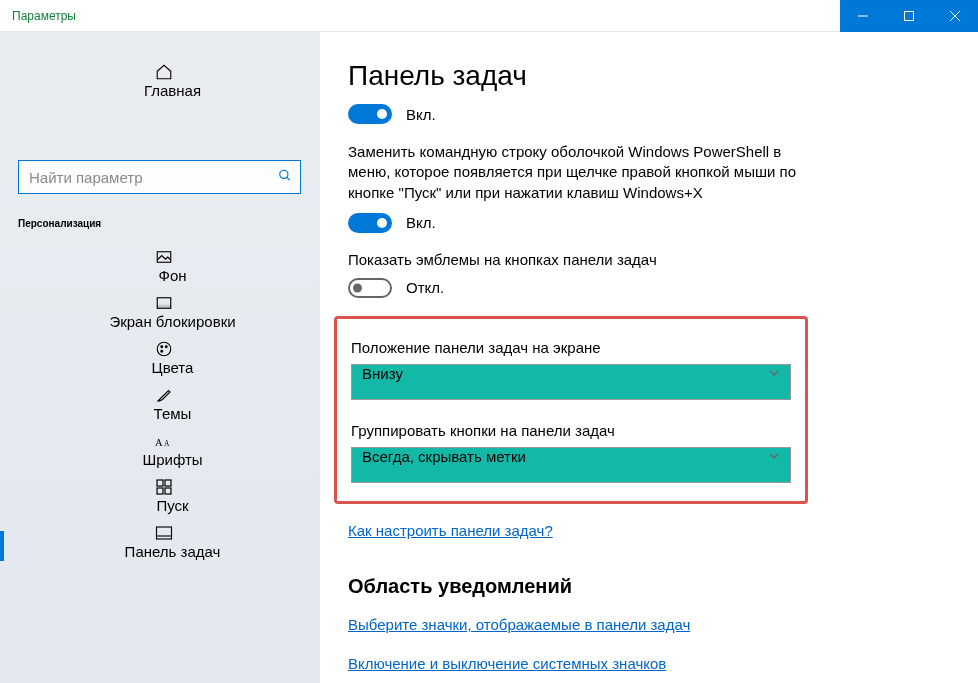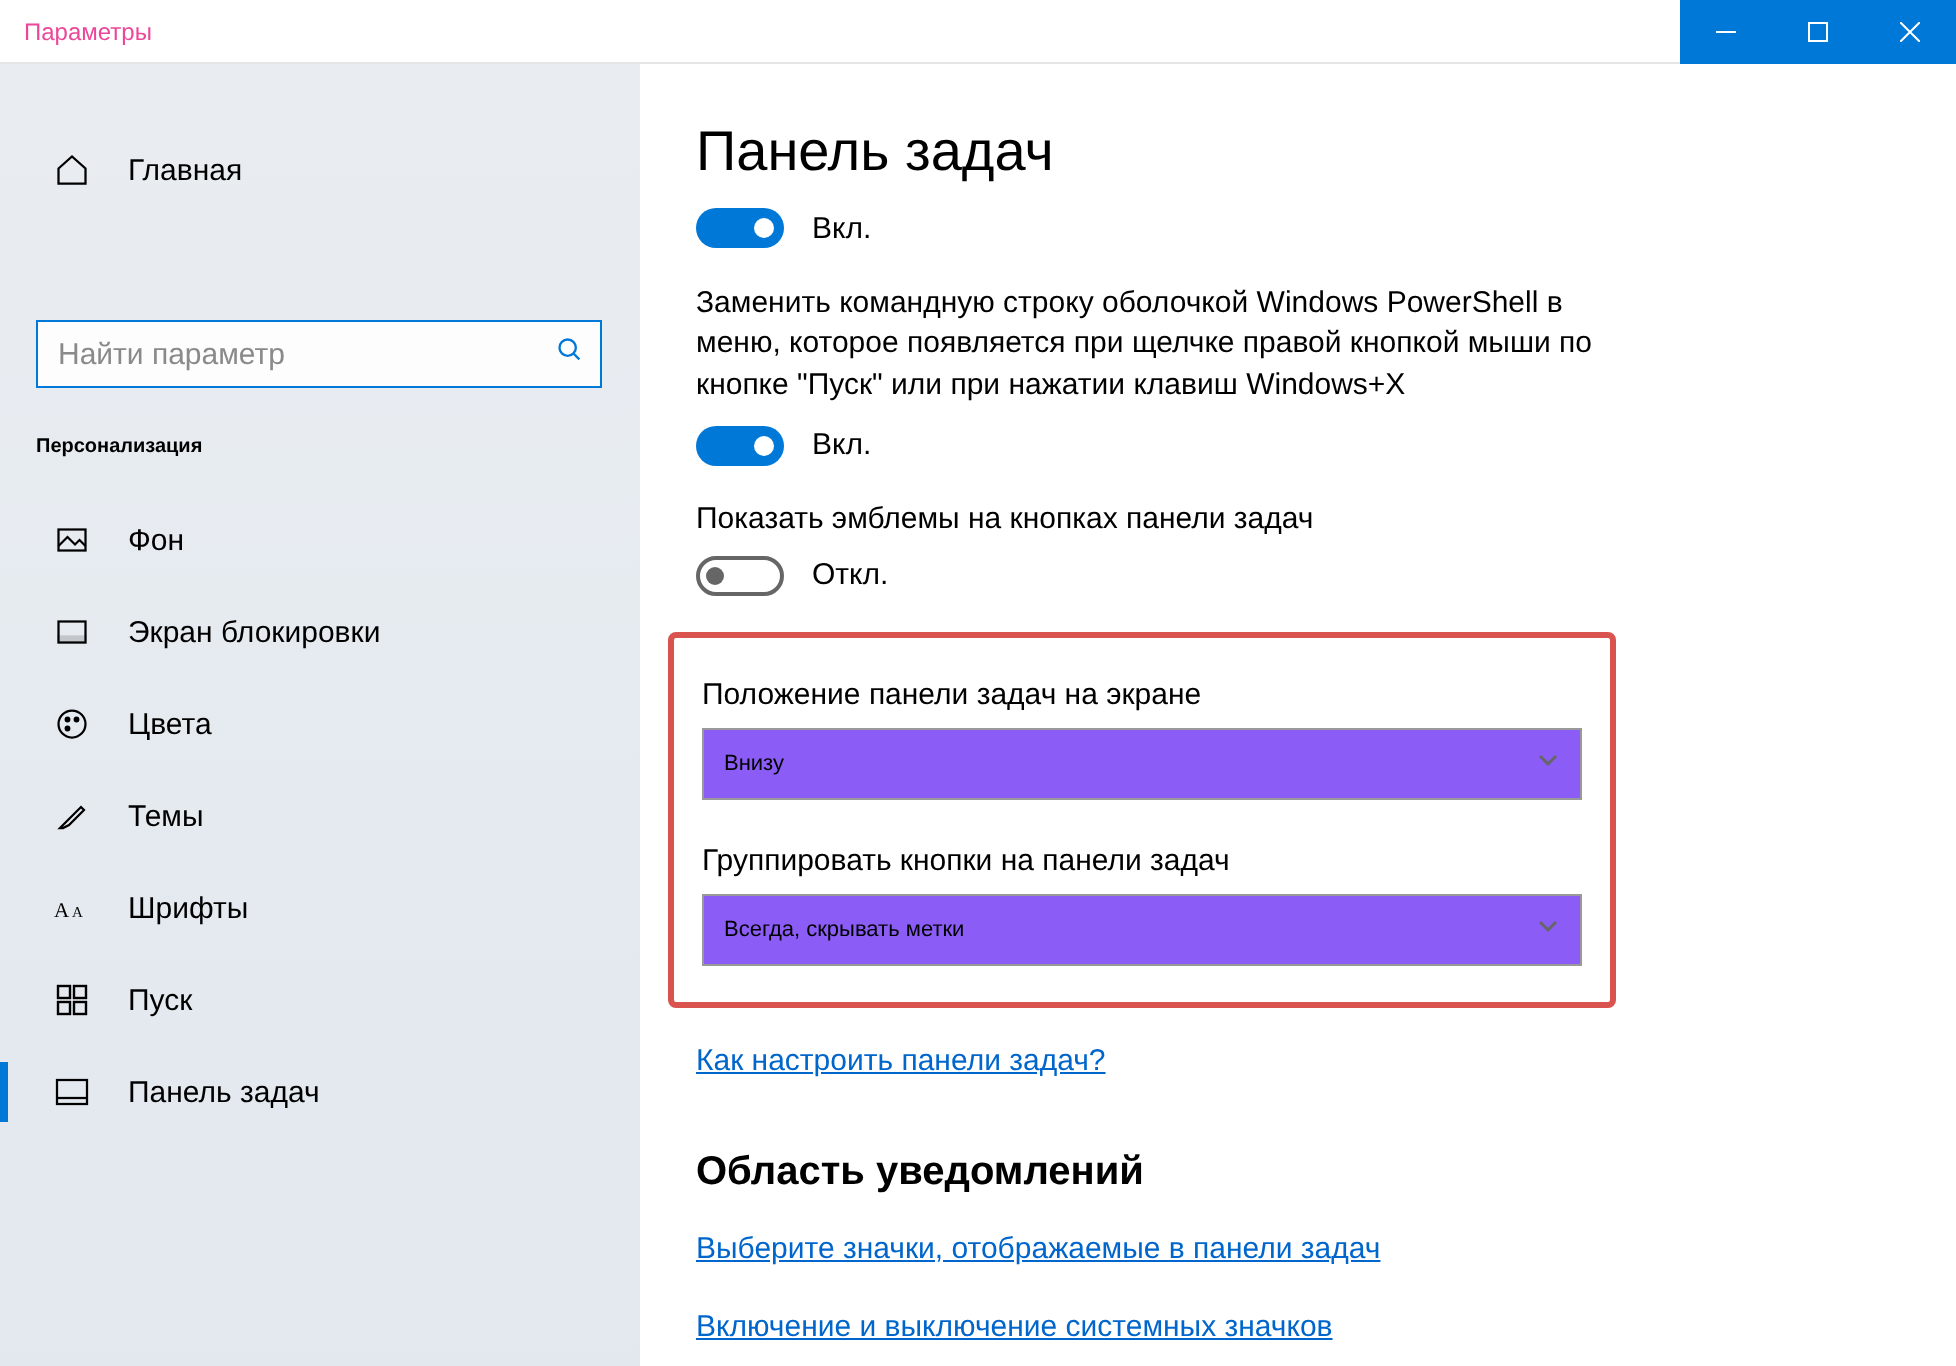--- a/index.html
+++ b/index.html
@@ -16,21 +16,21 @@
   .titlebar {
     height: 32px;
     display: flex;
     align-items: center;
     background: #fff;
     border-bottom: 1px solid #e5e5e5;
   }
   .titlebar .title {
     padding-left: 12px;
     font-size: 12px;
-    color: #ec4899;
+    color: #15803d;
     flex: 1;
   }
   .win-controls { display: flex; }
   .win-btn {
     width: 46px; height: 32px;
     display: flex; align-items: center; justify-content: center;
     background: #0078d7;
     color: #fff;
   }
   .win-btn svg { width: 10px; height: 10px; }
@@ -40,20 +40,21 @@
     background: linear-gradient(180deg, #e9edf2 0%, #e2e8ee 100%);
     padding-top: 30px;
     border-right: 1px solid rgba(0,0,0,0);
   }
   .nav-row {
     display: flex; align-items: center;
     height: 46px;
     padding-left: 26px;
     cursor: pointer;
     position: relative;
+    flex-direction: column;
   }
   .nav-row.selected::before {
     content: ""; position: absolute; left: 0; top: 8px; bottom: 8px; width: 4px;
     background: #0078d7;
   }
   .nav-icon {
     width: 20px; height: 20px;
     display: inline-flex; align-items: center; justify-content: center;
     margin-right: 18px;
     color: #000;
@@ -116,26 +117,26 @@
   .highlight-box {
     border: 3px solid #d9534f;
     border-radius: 4px;
     padding: 10px 14px 18px 14px;
     margin: 6px 0 18px -14px;
     width: 474px;
   }
   .dropdown {
     height: 36px;
     border: 1px solid #999;
-    display: flex; align-items: center;
+    display: flex; align-items: flex-start;
     padding: 0 10px;
     justify-content: space-between;
     width: 440px;
-    font-size: 11px;
-    background: #8b5cf6;
+    font-size: 15px;
+    background: #14b8a6;
   }
   .chev { color: #666; }
   .link { color: #0066cc; font-size: 15px; cursor: pointer; text-decoration: underline; }
   h2 { font-weight: 700; font-size: 20px; margin: 36px 0 18px 0; }
   .link-block { margin: 0 0 22px 0; }
 </style>
 </head>
 <body>
 
 <div class="titlebar">

